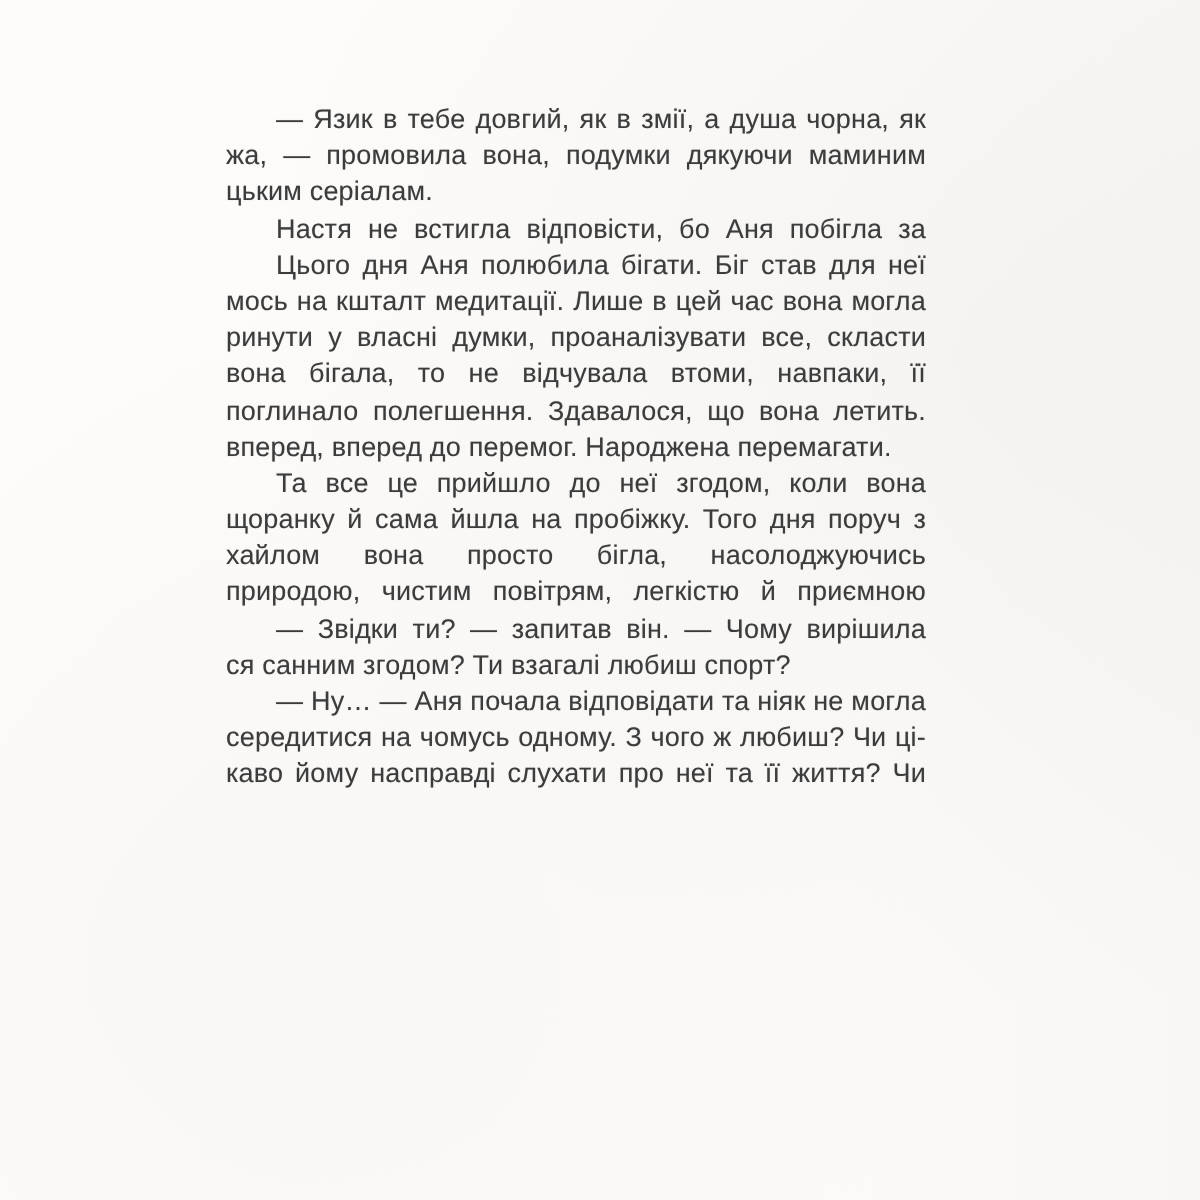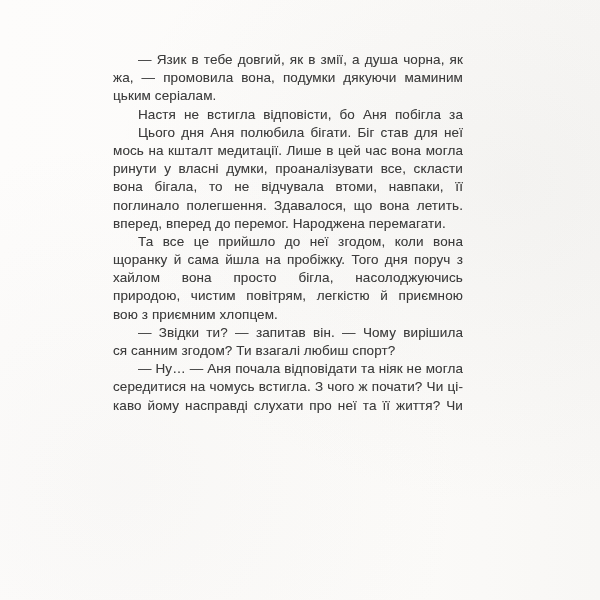--- a/index.html
+++ b/index.html
@@ -75,23 +75,22 @@
       <div class="line indent">Цього дня Аня полюбила бігати. Біг став для неї чи-</div>
       <div class="line">мось на кшталт медитації. Лише в цей час вона могла по-</div>
       <div class="line">ринути у власні думки, проаналізувати все, скласти чіт-</div>
       <div class="line">вона бігала, то не відчувала втоми, навпаки, її повністю</div>
       <div class="line">поглинало полегшення. Здавалося, що вона летить. Лише</div>
       <div class="line end">вперед, вперед до перемог. Народжена перемагати.</div>
       <div class="line indent">Та все це прийшло до неї згодом, коли вона вставала</div>
       <div class="line">щоранку й сама йшла на пробіжку. Того дня поруч з Ми-</div>
       <div class="line">хайлом вона просто бігла, насолоджуючись неймовірною</div>
       <div class="line">природою, чистим повітрям, легкістю й приємною розмо-</div>
-      <div class="line end">вою з приємним хлопцем.</div>
       <div class="line indent">— Звідки ти? — запитав він. — Чому вирішила зайняти-</div>
       <div class="line end">ся санним згодом? Ти взагалі любиш спорт?</div>
       <div class="line indent">— Ну… — Аня почала відповідати та ніяк не могла зо-</div>
-      <div class="line">середитися на чомусь встигла. З чого ж почати? Чи ці-</div>
+      <div class="line">середитися на чомусь одному. З чого ж любиш? Чи ці-</div>
       <div class="line">каво йому насправді слухати про неї та її життя? Чи він</div>
     </div>
 
   </div>
 
 </div>
 
 </body></html>

